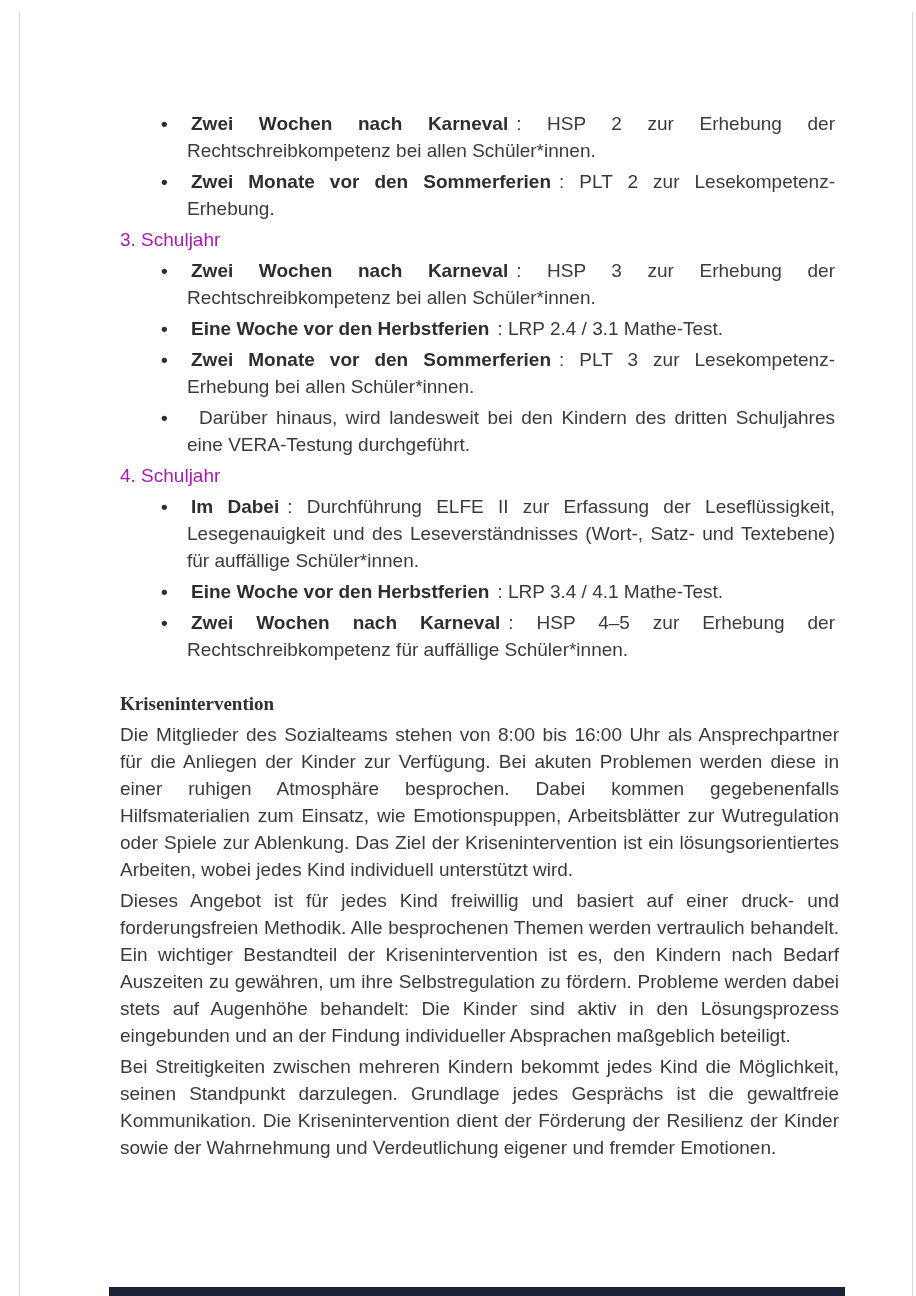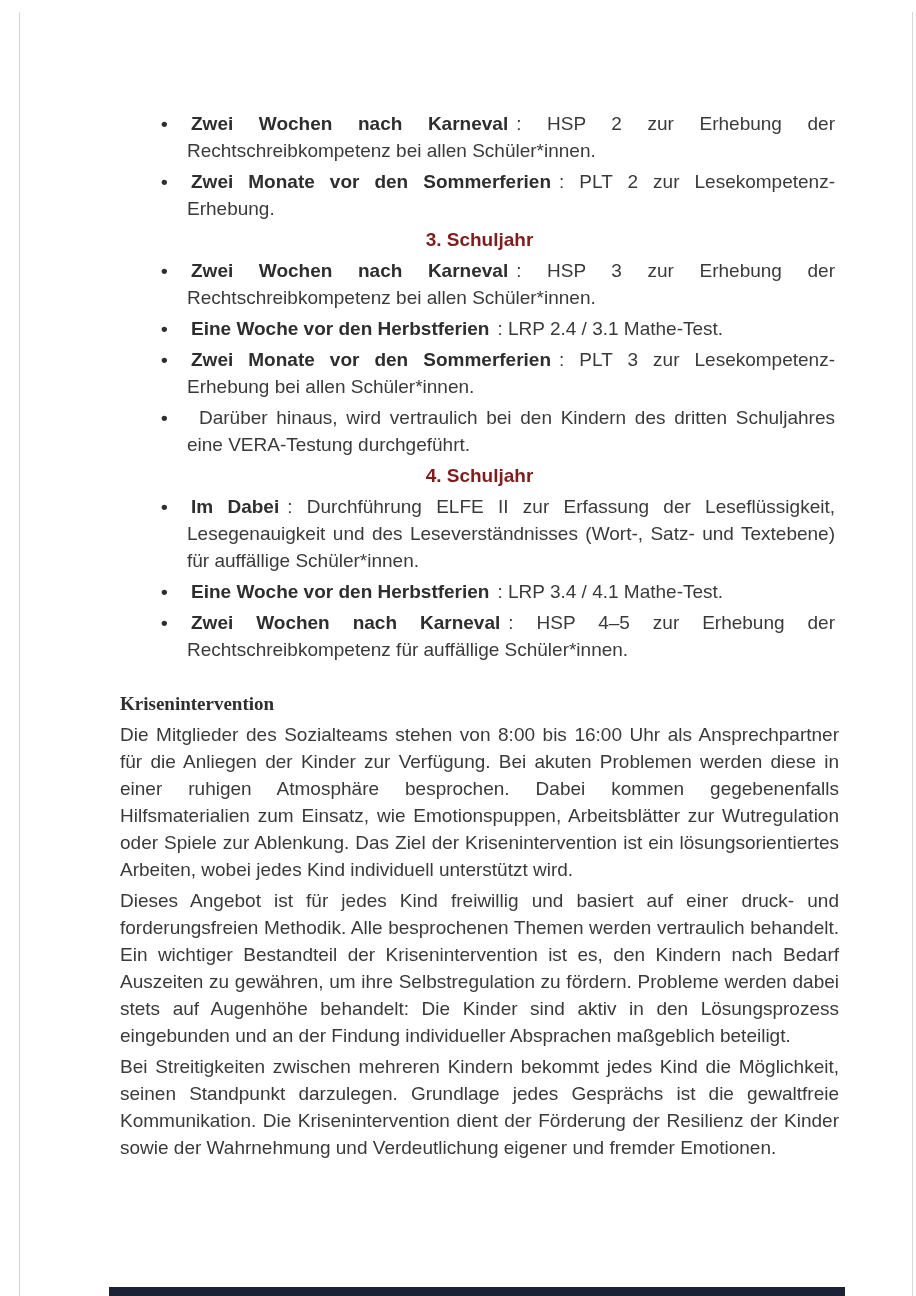--- a/index.html
+++ b/index.html
@@ -41,23 +41,22 @@
   ul.bullets li::before {
     content: "\2022";
     position: absolute;
     left: 37px;
     top: 0;
     font-weight: bold;
     color: #2e2e2e;
   }
 
   .year-heading {
-    text-align: center;
-    color: #7f1d1d;
-    font-weight: bold;
+    text-align: left;
+    color: #a21caf;
   }
 
   .section-heading {
     margin-top: 27px;
     font-weight: bold;
     color: #2e2e2e;
     font-family: Liberation Serif, serif;
   }
 
   p.body-par {
@@ -85,21 +84,21 @@
     <li><span class="b">Zwei Wochen nach Karneval</span><span>: HSP 2 zur Erhebung der Rechtschreibkompetenz bei allen Schüler*innen.</span></li>
     <li><span class="b">Zwei Monate vor den Sommerferien</span><span>: PLT 2 zur Lesekompetenz-Erhebung.</span></li>
   </ul>
 
   <div class="year-heading">3. Schuljahr</div>
 
   <ul class="bullets">
     <li><span class="b">Zwei Wochen nach Karneval</span><span>: HSP 3 zur Erhebung der Rechtschreibkompetenz bei allen Schüler*innen.</span></li>
     <li><span class="b">Eine Woche vor den Herbstferien</span><span>: LRP 2.4 / 3.1 Mathe-Test.</span></li>
     <li><span class="b">Zwei Monate vor den Sommerferien</span><span>: PLT 3 zur Lesekompetenz-Erhebung bei allen Schüler*innen.</span></li>
-    <li><span class="b"></span><span>Darüber hinaus, wird vertraulich bei den Kindern des dritten Schuljahres eine VERA-Testung durchgeführt.</span></li>
+    <li><span class="b"></span><span>Darüber hinaus, wird landesweit bei den Kindern des dritten Schuljahres eine VERA-Testung durchgeführt.</span></li>
   </ul>
 
   <div class="year-heading">4. Schuljahr</div>
 
   <ul class="bullets">
     <li><span class="b">Im Dabei</span><span>: Durchführung  ELFE II zur Erfassung der Leseflüssigkeit, Lesegenauigkeit und des Leseverständnisses (Wort-, Satz- und Textebene) für auffällige Schüler*innen.</span></li>
     <li><span class="b">Eine Woche vor den Herbstferien</span><span>: LRP 3.4 / 4.1 Mathe-Test.</span></li>
     <li><span class="b">Zwei Wochen nach Karneval</span><span>: HSP 4–5 zur Erhebung der Rechtschreibkompetenz für auffällige Schüler*innen.</span></li>
   </ul>
 

